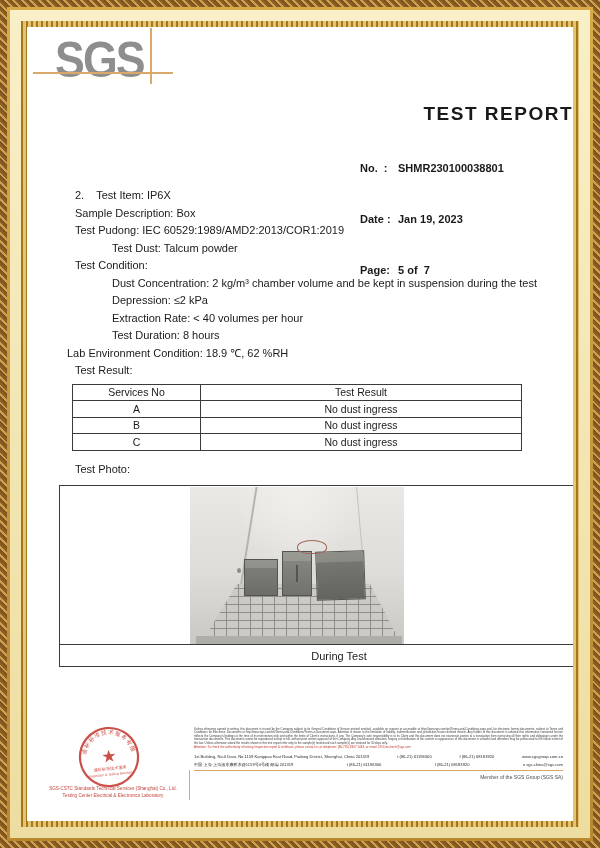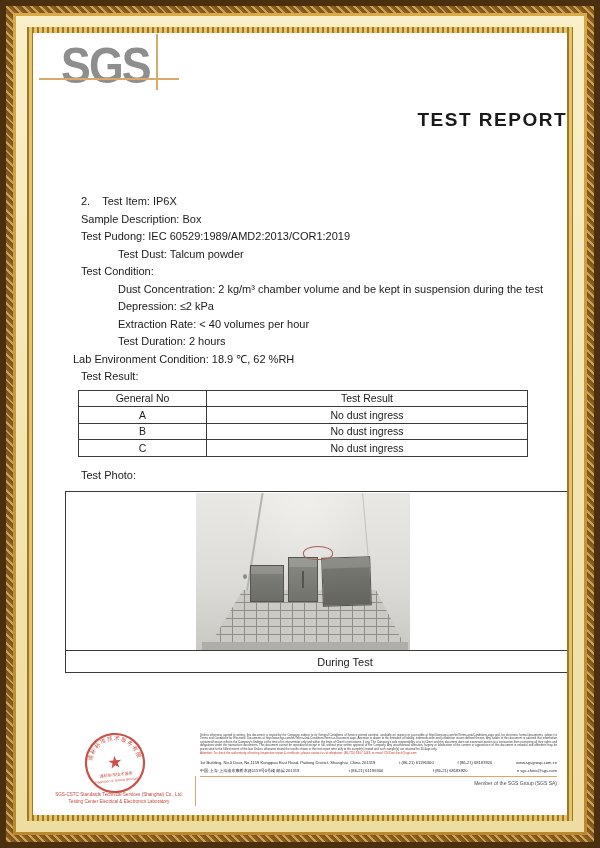--- a/index.html
+++ b/index.html
@@ -1,20 +1,20 @@
 <!DOCTYPE html>
 <html><head>
 <meta charset="utf-8">
 <style>
   html,body{margin:0;padding:0;background:#fff;}
   *{box-sizing:border-box;}
   .root{width:600px;height:848px;font-family:"Liberation Sans",sans-serif;}
   
   .f{width:100%;height:100%;}
-  .frame1{width:600px;height:848px;padding:6px;background:#4a300e;}
+  .frame1{width:600px;height:848px;padding:0;background:#4a300e;}
   .frame2{padding:7px;background:repeating-linear-gradient(45deg,#7e5520 0 2px,#cf9f4e 2px 4px,#8a5f26 4px 6px);}
   .frame3{padding:3px;background:linear-gradient(180deg,#d7a947,#b9882f);}
   .frame4{padding:11px;background:linear-gradient(180deg,#f9efc8,#eedda0);}
   .frame5{padding:6px;background:repeating-linear-gradient(90deg,#a2781f 0 2px,#e6c371 2px 5px);}
   .page{position:relative;background:#fff;overflow:hidden;color:#1a1a1a;}
 
   
   .header{position:relative;height:160px;}
   .logo{position:absolute;left:28px;top:2px;font-size:47px;font-weight:bold;color:#8e8e8e;
         letter-spacing:-2px;transform:scale(.95,1.08);transform-origin:left top;}
@@ -86,39 +86,44 @@
       <div class="f frame3">
         <div class="f frame4">
           <div class="f frame5">
             <div class="f page">
 
               <div class="header">
                 <div class="logo">SGS</div>
                 <div class="logo-hline"></div>
                 <div class="logo-vline"></div>
                 <div class="title">TEST REPORT</div>
+                <div class="meta">
+                  <div><span class="mlabel">No.  :</span><span>SHMR230100038801</span></div>
+                  <div><span class="mlabel">Date :</span><span>Jan 19, 2023</span></div>
+                  <div><span class="mlabel">Page:</span><span>5 of  7</span></div>
+                </div>
               </div>
 
               <div class="bodytext">
                 <div class="body-line">2.    Test Item: IP6X</div>
                 <div class="body-line">Sample Description: Box</div>
                 <div class="body-line">Test Pudong: IEC 60529:1989/AMD2:2013/COR1:2019</div>
                 <div class="body-line cond">Test Dust: Talcum powder</div>
                 <div class="body-line">Test Condition:</div>
                 <div class="body-line cond">Dust Concentration: 2 kg/m³ chamber volume and be kept in suspension during the test</div>
                 <div class="body-line cond">Depression: ≤2 kPa</div>
                 <div class="body-line cond">Extraction Rate: &lt; 40 volumes per hour</div>
-                <div class="body-line cond">Test Duration: 2 hours</div>
+                <div class="body-line cond">Test Duration: 8 hours</div>
                 <div class="body-line labenv">Lab Environment Condition: 18.9 ℃, 62 %RH</div>
                 <div class="body-line">Test Result:</div>
 
                 <table class="rtable">
                   <tbody>
                       <tr>
-                    <th class="c1">General No</th>
+                    <th class="c1">Services No</th>
                     <th>Test Result</th>
                   </tr>
                   <tr>
                     <td class="c1">A</td>
                     <td>No dust ingress</td>
                   </tr>
                   <tr>
                     <td class="c1">B</td>
                     <td>No dust ingress</td>
                   </tr>

